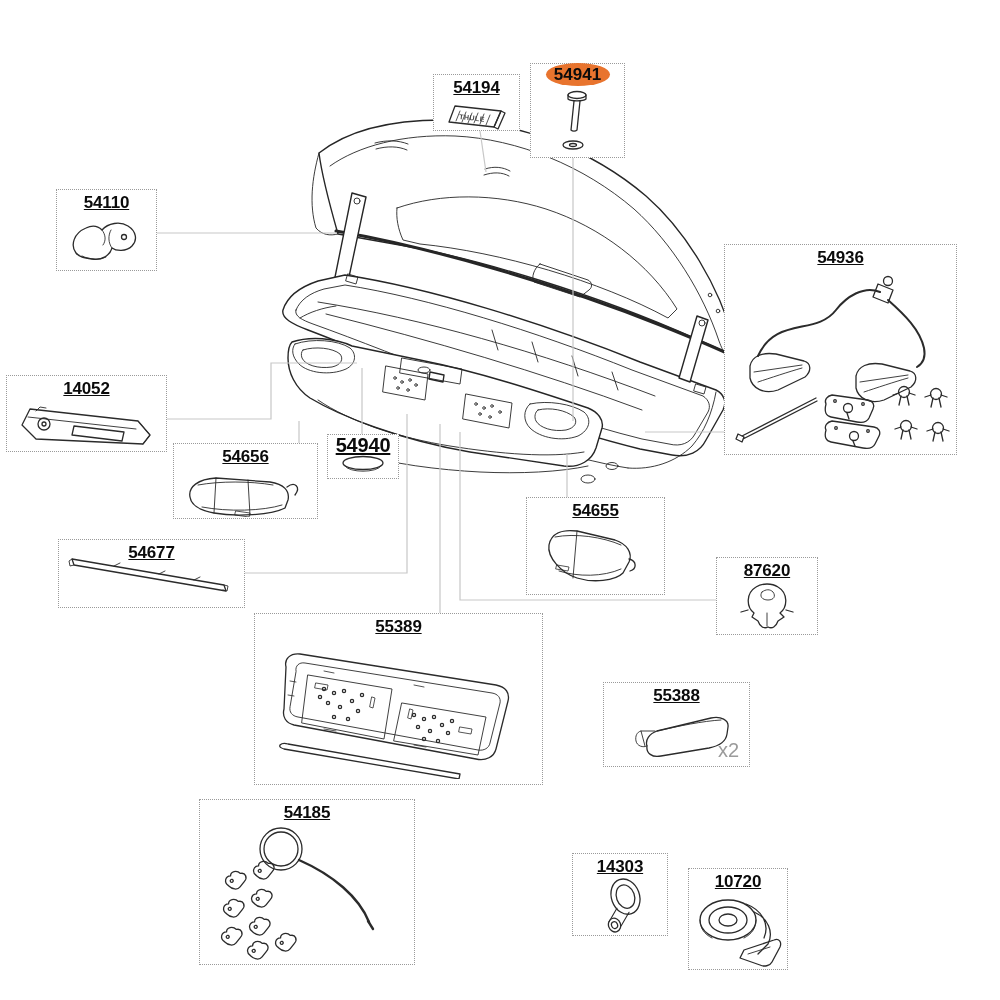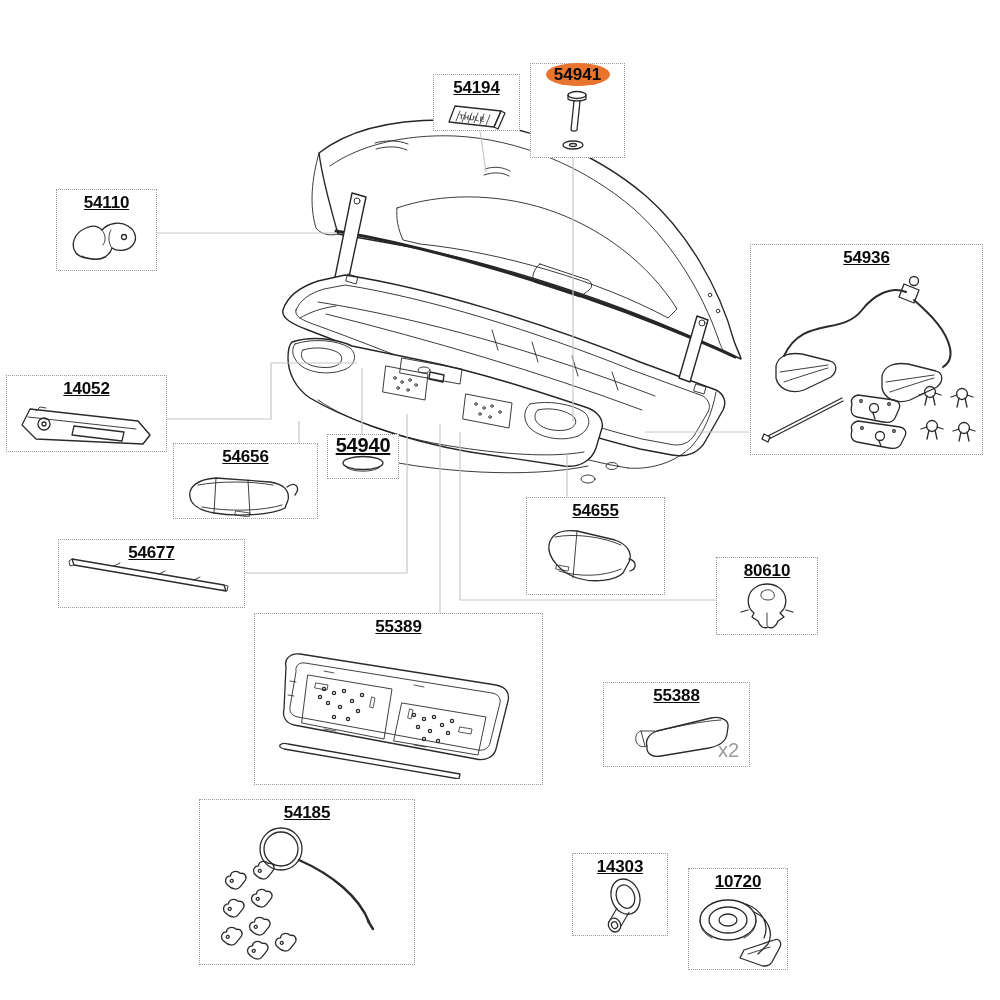--- a/index.html
+++ b/index.html
@@ -171,21 +171,21 @@
 <div class="pb" style="left:56px;top:189px;width:101px;height:82px;">
   <div class="pl">54110</div>
   <svg class="thumb" width="90" height="54">
     <path d="M14,40 C8,32 12,20 24,15 C30,12 36,13 40,17 C46,10 58,8 66,13 C74,18 76,27 70,33 C64,39 54,38 50,35 C48,42 40,48 30,46 C22,45 17,44 14,40 Z"></path>
     <path d="M40,17 C44,22 44,28 41,32 M50,35 C46,30 46,22 49,17" style="stroke-width:.9"></path>
     <circle cx="62" cy="24" r="2.5"></circle>
     <path d="M20,43 C28,47 38,47 44,44" style="stroke-width:.9"></path>
   </svg>
 </div>
 
-<div class="pb" style="left:750px;top:244px;width:233px;height:211px;">
+<div class="pb" style="left:724px;top:244px;width:233px;height:211px;">
   <div class="pl">54936</div>
   <svg class="thumb" width="225" height="182">
     <path d="M30,88 C48,48 88,68 108,42 C118,29 136,17 152,24" style="stroke-width:2"></path>
     <path d="M150,16 l15,6 -5,13 -15,-6 Z"></path>
       <circle cx="160" cy="13" r="4.5"></circle>
     <path d="M160,32 C177,47 192,62 196,80 C198,90 194,96 189,99" style="stroke-width:2"></path>
     <path class="wfill" d="M22,98 C24,88 34,84 48,86 L76,93 C83,95 84,103 77,109 L50,122 C36,127 24,120 22,110 Z"></path>
     <path d="M26,104 L74,97 M30,114 C42,110 60,104 74,100" style="stroke-width:.9"></path>
     <path class="wfill" d="M128,108 C130,98 140,94 154,96 L182,103 C189,105 190,113 183,119 L156,132 C142,137 130,130 128,120 Z"></path>
     <path d="M132,114 L180,107 M136,124 C148,120 166,114 180,110" style="stroke-width:.9"></path>
@@ -263,21 +263,21 @@
   <div class="pl">54655</div>
   <svg class="thumb" width="125" height="68">
     <path d="M16,24 C18,13 28,8 44,10 L82,19 C94,23 100,32 96,41 L90,52 C82,60 60,62 44,57 C28,52 14,36 16,24 Z"></path>
     <path d="M22,16 C42,12 70,16 88,24 M26,50 C45,56 70,56 88,48 M44,10 L40,57" style="stroke-width:.9"></path>
     <path d="M96,38 C104,40 104,48 97,50"></path>
     <path d="M24,44 l12,2 -1,4 -12,-2 Z" style="stroke-width:.8"></path>
   </svg>
 </div>
 
 <div class="pb" style="left:716px;top:557px;width:102px;height:78px;">
-  <div class="pl">80610</div>
+  <div class="pl">87620</div>
   <svg class="thumb" width="70" height="52">
     <path d="M22,32 C14,26 14,12 24,6 C30,2 40,2 46,6 C56,12 56,26 48,32 L52,36 L46,40 C44,46 40,48 36,46 C32,48 28,46 26,40 L20,36 Z"></path>
     <path d="M30,11 C34,8 38,8 41,11 C44,15 42,19 36,19 C30,19 27,15 30,11 Z" style="stroke-width:.9"></path>
     <path d="M35,32 L35,45" style="stroke-width:.9"></path>
     <path d="M16,29 l-7,2 M54,29 l7,2"></path>
   </svg>
 </div>
 
 <div class="pb" style="left:254px;top:613px;width:289px;height:172px;">
   <div class="pl">55389</div>

